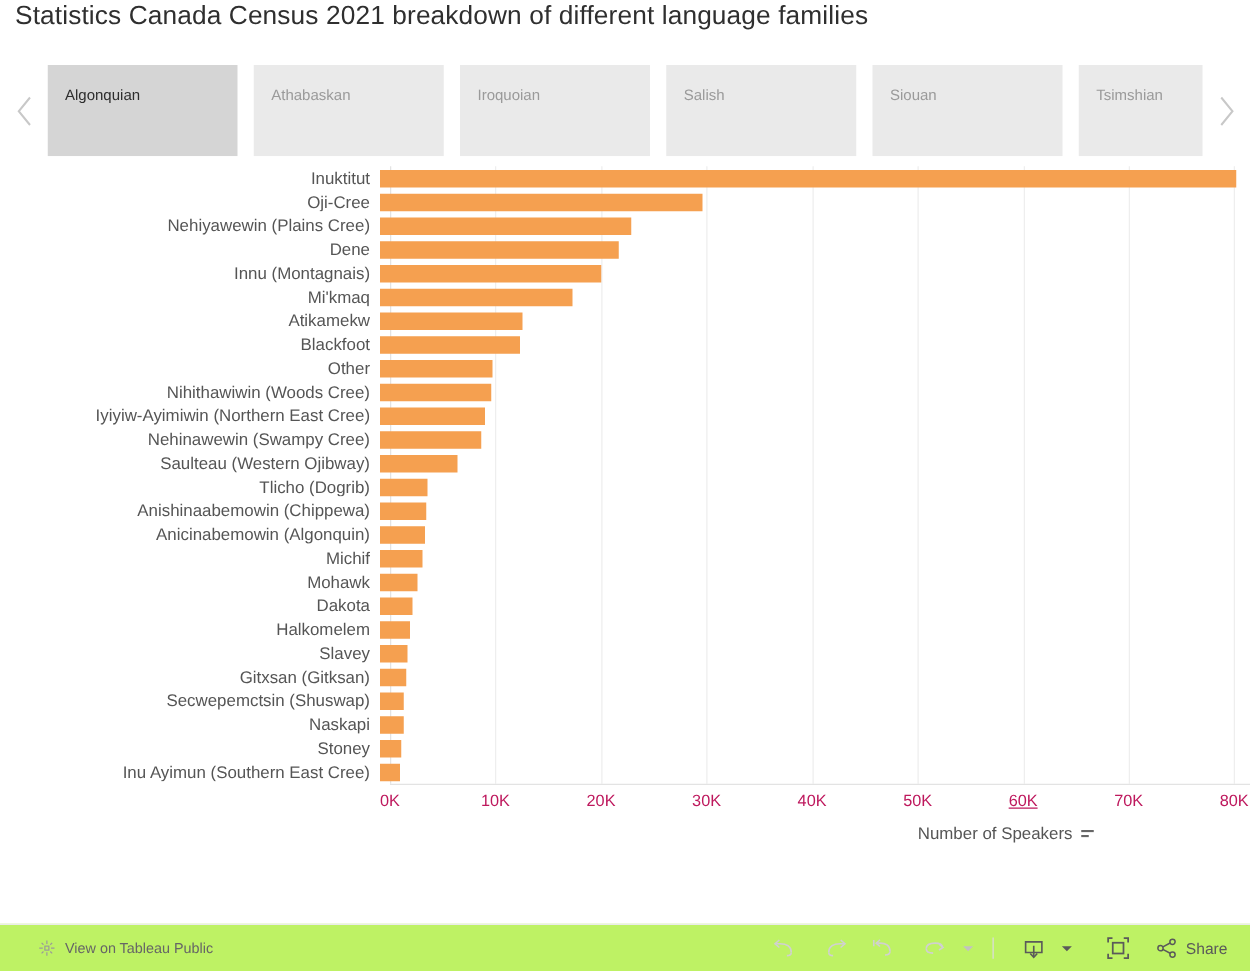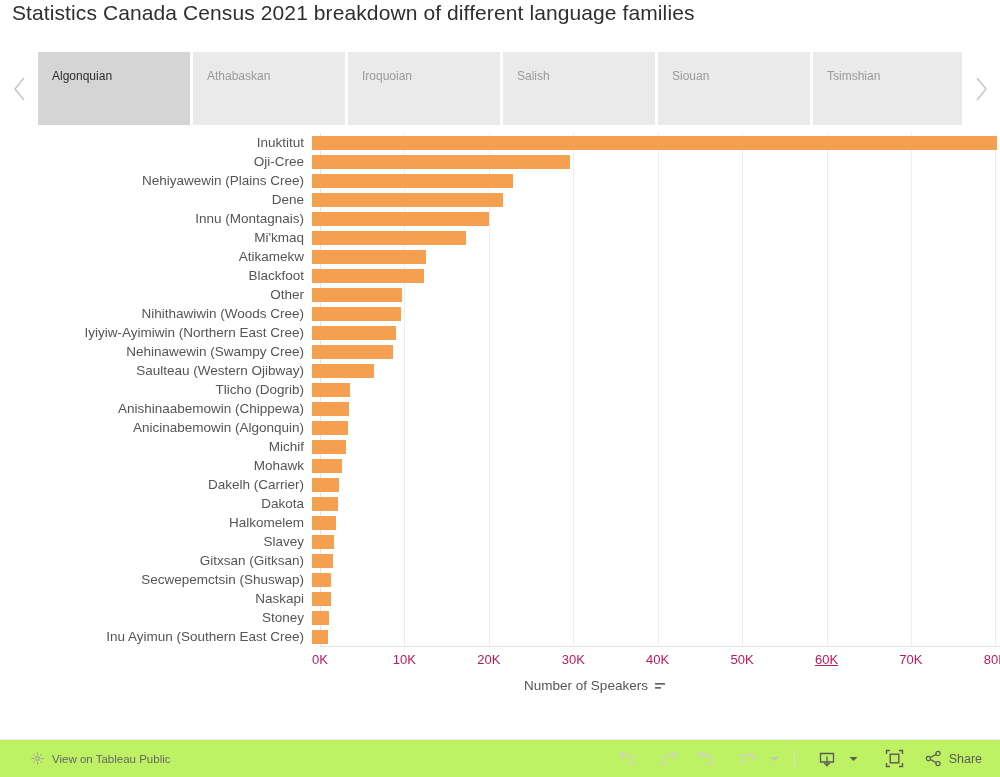--- a/index.html
+++ b/index.html
@@ -43,42 +43,42 @@
     align-items: center;
     justify-content: center;
     color: #c8c8c8;
     user-select: none;
   }
   .tab-arrow svg { display: block; }
   #tab-list {
     flex: 1 1 auto;
     display: flex;
     align-items: stretch;
-    gap: 3px;
+    gap: 13px;
     overflow: hidden;
   }
   .tab {
     flex: 0 0 152px;
     background: #eaeaea;
     color: #9a9a9a;
     font-size: 12px;
     padding: 17px 0 0 14px;
     box-sizing: border-box;
     white-space: nowrap;
     overflow: hidden;
   }
   .tab.active {
     background: #d5d5d5;
     color: #2d2d2d;
   }
 
   
   #chart-area {
     position: absolute;
-    left: 16px;
+    left: 8px;
     top: 133px;
     width: 868px;
     height: 608px;
   }
   #plot-wrap {
     position: relative;
     margin-left: 8px;
     width: 984px;
   }
   .row {
@@ -151,21 +151,21 @@
     transform: translateX(-50%);
     white-space: nowrap;
   }
   #axis-title {
     text-align: center;
     font-size: 13.5px;
     color: #555555;
     margin-top: 8px;
     padding-left: 290px;
     display: flex;
-    justify-content: center;
+    justify-content: flex-end;
     align-items: center;
     gap: 6px;
   }
   #sort-icon { display: block; }
 
   
   #bottom-bar {
     position: absolute;
     left: 0;
     bottom: 0;
@@ -367,26 +367,20 @@
             <div class="bar" style="width: 33.7669px; background: rgb(245, 160, 80);"></div>
           </div>
         </div>
         <div class="row">
           <div class="row-label">Mohawk</div>
           <div class="row-barcell">
             <div class="bar" style="width: 30.3902px; background: rgb(245, 160, 80);"></div>
           </div>
         </div>
         <div class="row">
-          <div class="row-label">Dakelh (Carrier)</div>
-          <div class="row-barcell">
-            <div class="bar" style="width: 27.0135px; background: rgb(245, 160, 80);"></div>
-          </div>
-        </div>
-        <div class="row">
           <div class="row-label">Dakota</div>
           <div class="row-barcell">
             <div class="bar" style="width: 26.1693px; background: rgb(245, 160, 80);"></div>
           </div>
         </div>
         <div class="row">
           <div class="row-label">Halkomelem</div>
           <div class="row-barcell">
             <div class="bar" style="width: 24.481px; background: rgb(245, 160, 80);"></div>
           </div>

